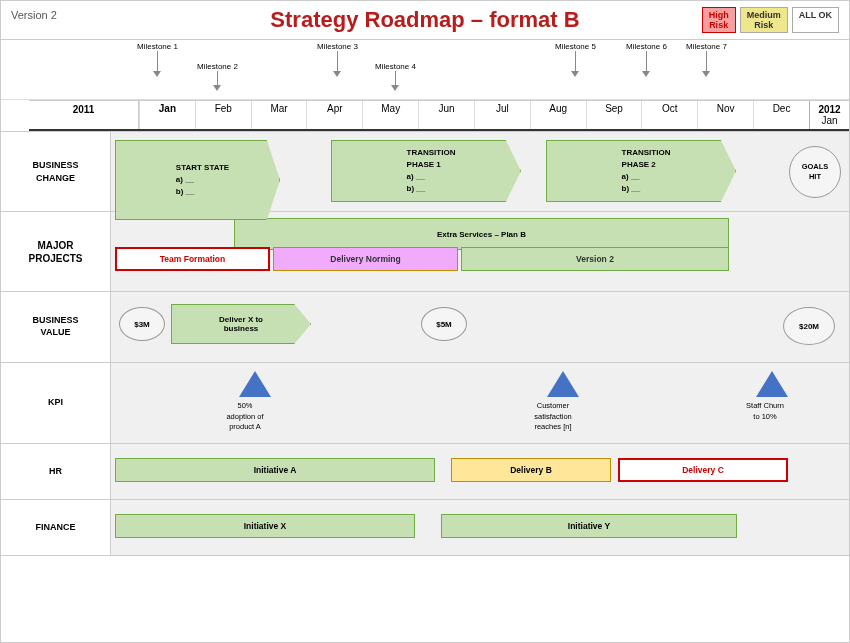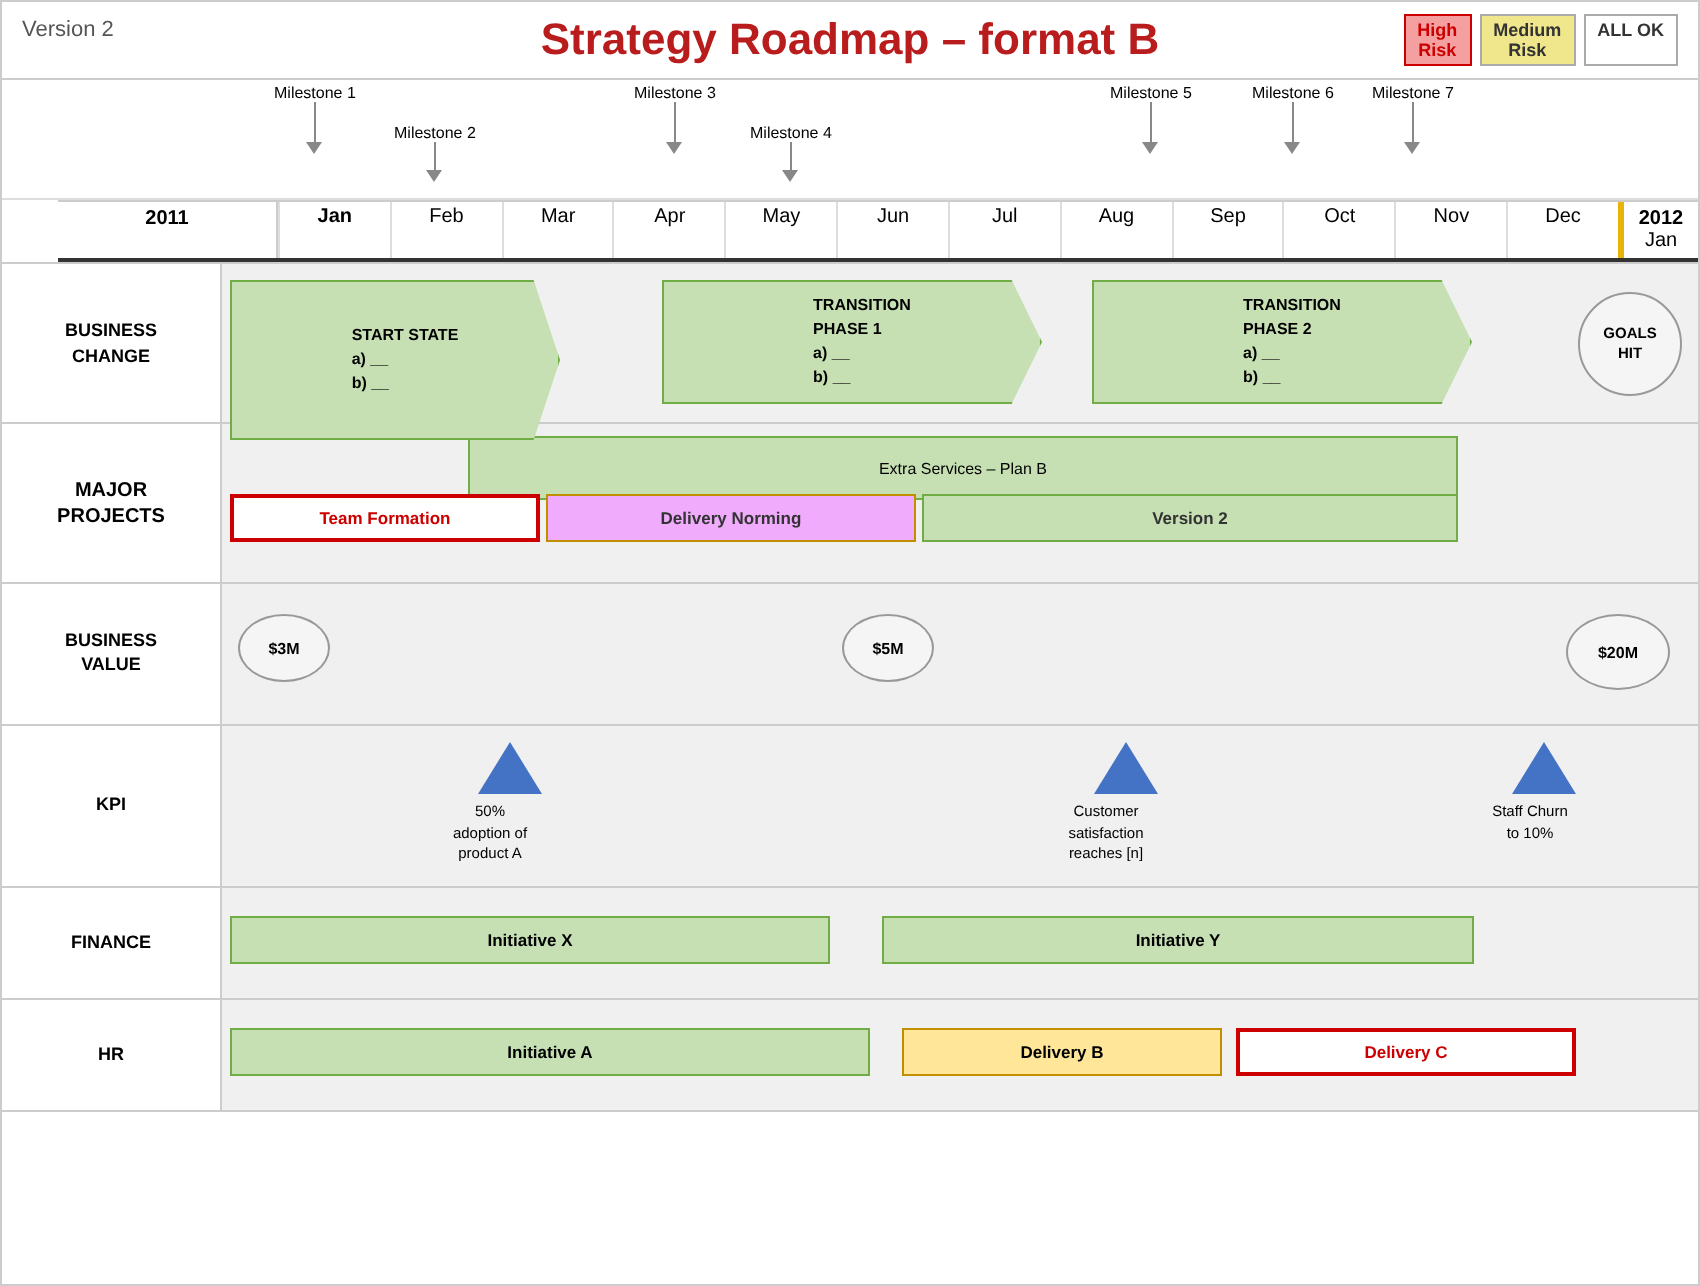--- a/index.html
+++ b/index.html
@@ -113,21 +113,21 @@
         <div class="month-col">Apr</div>
         <div class="month-col">May</div>
         <div class="month-col">Jun</div>
         <div class="month-col">Jul</div>
         <div class="month-col">Aug</div>
         <div class="month-col">Sep</div>
         <div class="month-col">Oct</div>
         <div class="month-col">Nov</div>
         <div class="month-col">Dec</div>
       </div>
-      <div style="width:40px; min-width:40px; text-align:center; font-size:10px; font-weight:bold; padding:3px 0; border-left:3px solid #eab308;">2012<br><span style="font-weight:normal;">Jan</span></div>
+      <div style="width:40px; min-width:40px; text-align:center; font-size:10px; font-weight:bold; padding:3px 0; border-left:1px solid #eab308;">2012<br><span style="font-weight:normal;">Jan</span></div>
     </div>
   </div>
 
   <div class="section-row bc-section" style="background:#fff; border-bottom:1px solid #ccc;">
     <div class="section-label" style="font-size:9px; font-weight:bold; line-height:1.4;">BUSINESS<br>CHANGE</div>
     <div class="section-content" style="position:relative; background:#f0f0f0;">
 
       <div style="position:absolute; left:4px; top:8px; width:165px; height:80px; background:#c6e0b4; border:1px solid #70ad47; clip-path:polygon(0% 0%, 92% 0%, 100% 50%, 92% 100%, 0% 100%); display:flex; align-items:center; justify-content:center; z-index:2;">
         <div style="font-size:8px; font-weight:bold; text-align:left; padding-left:10px; line-height:1.5;">START STATE<br>a)  __<br>b)  __</div>
       </div>
@@ -143,36 +143,37 @@
       <div style="position:absolute; right:8px; top:14px; width:52px; height:52px; border-radius:50%; border:1px solid #999; background:#f5f5f5; display:flex; align-items:center; justify-content:center; z-index:2;">
         <div style="font-size:7.5px; font-weight:bold; text-align:center; line-height:1.4;">GOALS<br>HIT</div>
       </div>
     </div>
   </div>
 
   <div class="section-row projects-section" style="background:#fff; border-bottom:1px solid #ccc;">
     <div class="section-label" style="font-size:10px; font-weight:bold;">MAJOR<br>PROJECTS</div>
     <div class="section-content" style="position:relative; background:#f0f0f0;">
 
-      <div style="position:absolute; left:123px; top:6px; width:495px; height:32px; background:#c6e0b4; border:1px solid #70ad47; display:flex; align-items:center; justify-content:center; font-size:8px; font-weight:normal;">Extra Services – Plan B</div>
+      <div style="position:absolute; left:123px; top:6px; width:495px; height:32px; background:#c6e0b4; border:1px solid #70ad47; display:flex; align-items:center; justify-content:center; font-size:8px; font-weight:bold;">Extra Services – Plan B</div>
 
       <div style="position:absolute; left:4px; top:35px; width:155px; height:24px; background:#fff; border:2px solid #c00; display:flex; align-items:center; justify-content:center; font-size:8.5px; font-weight:bold; color:#c00;">Team Formation</div>
 
       <div style="position:absolute; left:162px; top:35px; width:185px; height:24px; background:#f0abfc; border:1px solid #bf8f00; display:flex; align-items:center; justify-content:center; font-size:8.5px; font-weight:bold; color:#333;">Delivery Norming</div>
 
       <div style="position:absolute; left:350px; top:35px; width:268px; height:24px; background:#c6e0b4; border:1px solid #70ad47; display:flex; align-items:center; justify-content:center; font-size:8.5px; font-weight:bold; color:#333;">Version 2</div>
     </div>
   </div>
 
   <div class="section-row bv-section" style="background:#fff; border-bottom:1px solid #ccc;">
     <div class="section-label" style="font-size:9px; font-weight:bold;">BUSINESS<br>VALUE</div>
     <div class="section-content" style="position:relative; background:#f0f0f0; min-height:70px;">
 
       <div style="position:absolute; left:8px; top:15px; width:46px; height:34px; border-radius:50%; border:1px solid #999; background:#f5f5f5; display:flex; align-items:center; justify-content:center; font-size:8px; font-weight:bold;">$3M</div>
 
+      <div style="position:absolute; left:60px; top:12px; width:140px; height:40px; background:#c6e0b4; border:1px solid #70ad47; clip-path:polygon(0% 0%, 88% 0%, 100% 50%, 88% 100%, 0% 100%); display:flex; align-items:center; justify-content:center; font-size:8px; font-weight:bold; text-align:center;">Deliver X to<br>business</div>
 
       <div style="position:absolute; left:310px; top:15px; width:46px; height:34px; border-radius:50%; border:1px solid #999; background:#f5f5f5; display:flex; align-items:center; justify-content:center; font-size:8px; font-weight:bold;">$5M</div>
 
       <div style="position:absolute; right:14px; top:15px; width:52px; height:38px; border-radius:50%; border:1px solid #999; background:#f5f5f5; display:flex; align-items:center; justify-content:center; font-size:8px; font-weight:bold;">$20M</div>
     </div>
   </div>
 
   <div class="section-row kpi-section" style="background:#fff; border-bottom:1px solid #ccc; min-height:80px;">
     <div class="section-label" style="font-size:9px; font-weight:bold;">KPI</div>
     <div class="section-content" style="position:relative; background:#f0f0f0; min-height:80px;">
@@ -187,35 +188,35 @@
         <div style="font-size:7.5px; text-align:center; line-height:1.4; margin-top:4px; width:70px; margin-left:-19px;">Customer<br>satisfaction<br>reaches [n]</div>
       </div>
 
       <div style="position:absolute; right:54px; top:8px; text-align:center;">
         <div style="width:0;height:0;border-left:16px solid transparent;border-right:16px solid transparent;border-bottom:26px solid #4472c4; margin:0 auto;"></div>
         <div style="font-size:7.5px; text-align:center; line-height:1.4; margin-top:4px; width:60px; margin-left:-14px;">Staff Churn<br>to 10%</div>
       </div>
     </div>
   </div>
 
+  <div class="section-row hr-section" style="background:#fff; border-bottom:1px solid #ccc; min-height:55px;">
+    <div class="section-label" style="font-size:9px; font-weight:bold;">HR</div>
+    <div class="section-content" style="position:relative; background:#f0f0f0; min-height:55px;">
+
+      <div style="position:absolute; left:4px; top:14px; width:320px; height:24px; background:#c6e0b4; border:1px solid #70ad47; display:flex; align-items:center; justify-content:center; font-size:8.5px; font-weight:bold;">Initiative A</div>
+
+      <div style="position:absolute; left:340px; top:14px; width:160px; height:24px; background:#ffe699; border:1px solid #bf8f00; display:flex; align-items:center; justify-content:center; font-size:8.5px; font-weight:bold;">Delivery B</div>
+
+      <div style="position:absolute; left:507px; top:14px; width:170px; height:24px; background:#fff; border:2px solid #c00; display:flex; align-items:center; justify-content:center; font-size:8.5px; font-weight:bold; color:#c00;">Delivery C</div>
+    </div>
+  </div>
+
   <div class="section-row finance-section" style="background:#fff; border-bottom:1px solid #ccc; min-height:55px;">
     <div class="section-label" style="font-size:9px; font-weight:bold;">FINANCE</div>
     <div class="section-content" style="position:relative; background:#f0f0f0; min-height:55px;">
 
       <div style="position:absolute; left:4px; top:14px; width:300px; height:24px; background:#c6e0b4; border:1px solid #70ad47; display:flex; align-items:center; justify-content:center; font-size:8.5px; font-weight:bold;">Initiative X</div>
 
       <div style="position:absolute; left:330px; top:14px; width:296px; height:24px; background:#c6e0b4; border:1px solid #70ad47; display:flex; align-items:center; justify-content:center; font-size:8.5px; font-weight:bold;">Initiative Y</div>
     </div>
   </div>
 
-  <div class="section-row hr-section" style="background:#fff; border-bottom:1px solid #ccc; min-height:55px;">
-    <div class="section-label" style="font-size:9px; font-weight:bold;">HR</div>
-    <div class="section-content" style="position:relative; background:#f0f0f0; min-height:55px;">
-
-      <div style="position:absolute; left:4px; top:14px; width:320px; height:24px; background:#c6e0b4; border:1px solid #70ad47; display:flex; align-items:center; justify-content:center; font-size:8.5px; font-weight:bold;">Initiative A</div>
-
-      <div style="position:absolute; left:340px; top:14px; width:160px; height:24px; background:#ffe699; border:1px solid #bf8f00; display:flex; align-items:center; justify-content:center; font-size:8.5px; font-weight:bold;">Delivery B</div>
-
-      <div style="position:absolute; left:507px; top:14px; width:170px; height:24px; background:#fff; border:2px solid #c00; display:flex; align-items:center; justify-content:center; font-size:8.5px; font-weight:bold; color:#c00;">Delivery C</div>
-    </div>
-  </div>
-
 </div>
 
 </body></html>

